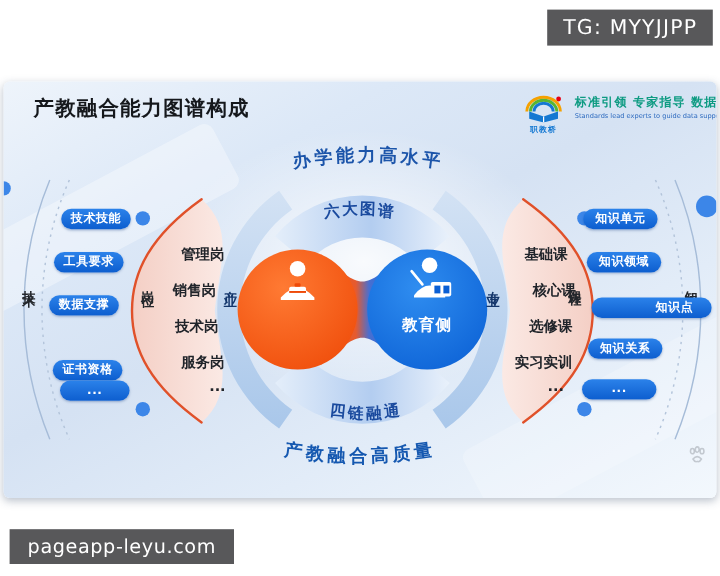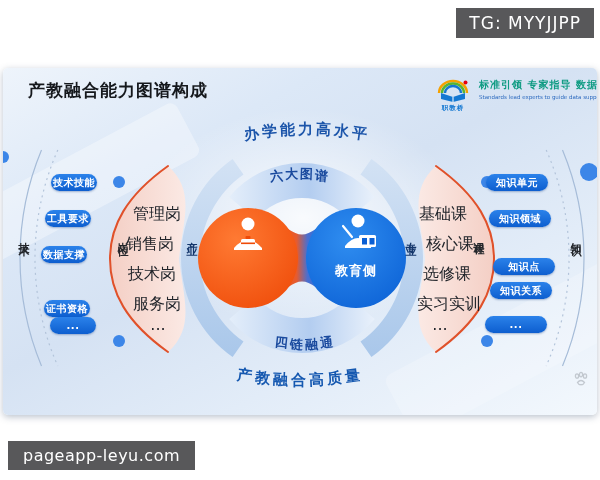--- a/index.html
+++ b/index.html
@@ -49,25 +49,25 @@
   .band-top{left:217px;top:97px;}
   .band-bottom{left:222px;top:268px;}
 
   
   .pill{
     height:17px;line-height:17px;border-radius:9px;text-align:center;
     color:#fff;font-size:10px;font-weight:bold;letter-spacing:.5px;
     background:linear-gradient(180deg,#2b82ea,#0d5ecf);
     box-shadow:0 1px 2px rgba(20,60,130,.35);
   }
-  .pill-l{width:46px;}
+  .pill-l{width:58px;}
   .pill-r{width:62px;}
 
   
-  .cres-item{width:60px;text-align:center;font-size:16px;font-weight:normal;color:#20242a;white-space:nowrap;}
+  .cres-item{width:60px;text-align:right;font-size:12px;font-weight:bold;color:#20242a;white-space:nowrap;}
 
   
   .vlabel{
     writing-mode:vertical-rl;text-orientation:upright;
     font-size:11px;font-weight:bold;color:#23262b;letter-spacing:3px;white-space:nowrap;
   }
   .vlabel-ring{color:#14366b;}
 
   
   .blob-label{width:80px;text-align:center;font-size:13px;font-weight:bold;color:#fff;letter-spacing:1px;}
@@ -214,21 +214,21 @@
   <div class="abs cres-item" style="left:125px;top:247px;">...</div>
 
   <div class="abs cres-item" style="left:410px;top:136px;">基础课</div>
   <div class="abs cres-item" style="left:417px;top:166px;">核心课</div>
   <div class="abs cres-item" style="left:414px;top:196px;">选修课</div>
   <div class="abs cres-item" style="left:414px;top:226px;">实习实训</div>
   <div class="abs cres-item" style="left:407px;top:247px;">...</div>
 
   <div class="abs pill pill-r" style="left:483px;top:106px;">知识单元</div>
   <div class="abs pill pill-r" style="left:486px;top:142px;">知识领域</div>
-  <div class="abs pill pill-r" style="left:490px;top:190px;">知识点</div>
+  <div class="abs pill pill-r" style="left:490px;top:180px;padding-left:38px;">知识点</div>
   <div class="abs pill pill-r" style="left:487px;top:214px;">知识关系</div>
   <div class="abs pill pill-r" style="left:482px;top:248px;">...</div>
 
   <div class="abs corner-mark">
     <svg width="16" height="16" viewBox="0 0 16 16">
       <g fill="none" stroke="rgba(170,176,185,.65)" stroke-width="1.3">
         <ellipse cx="4" cy="5" rx="1.6" ry="2.2"></ellipse>
         <ellipse cx="8" cy="3.6" rx="1.6" ry="2.2"></ellipse>
         <ellipse cx="12" cy="5" rx="1.6" ry="2.2"></ellipse>
         <path d="M4.5 11.5 Q8 7.5 11.5 11.5 Q9.8 14.5 8 13.5 Q6.2 14.5 4.5 11.5 Z"></path>

